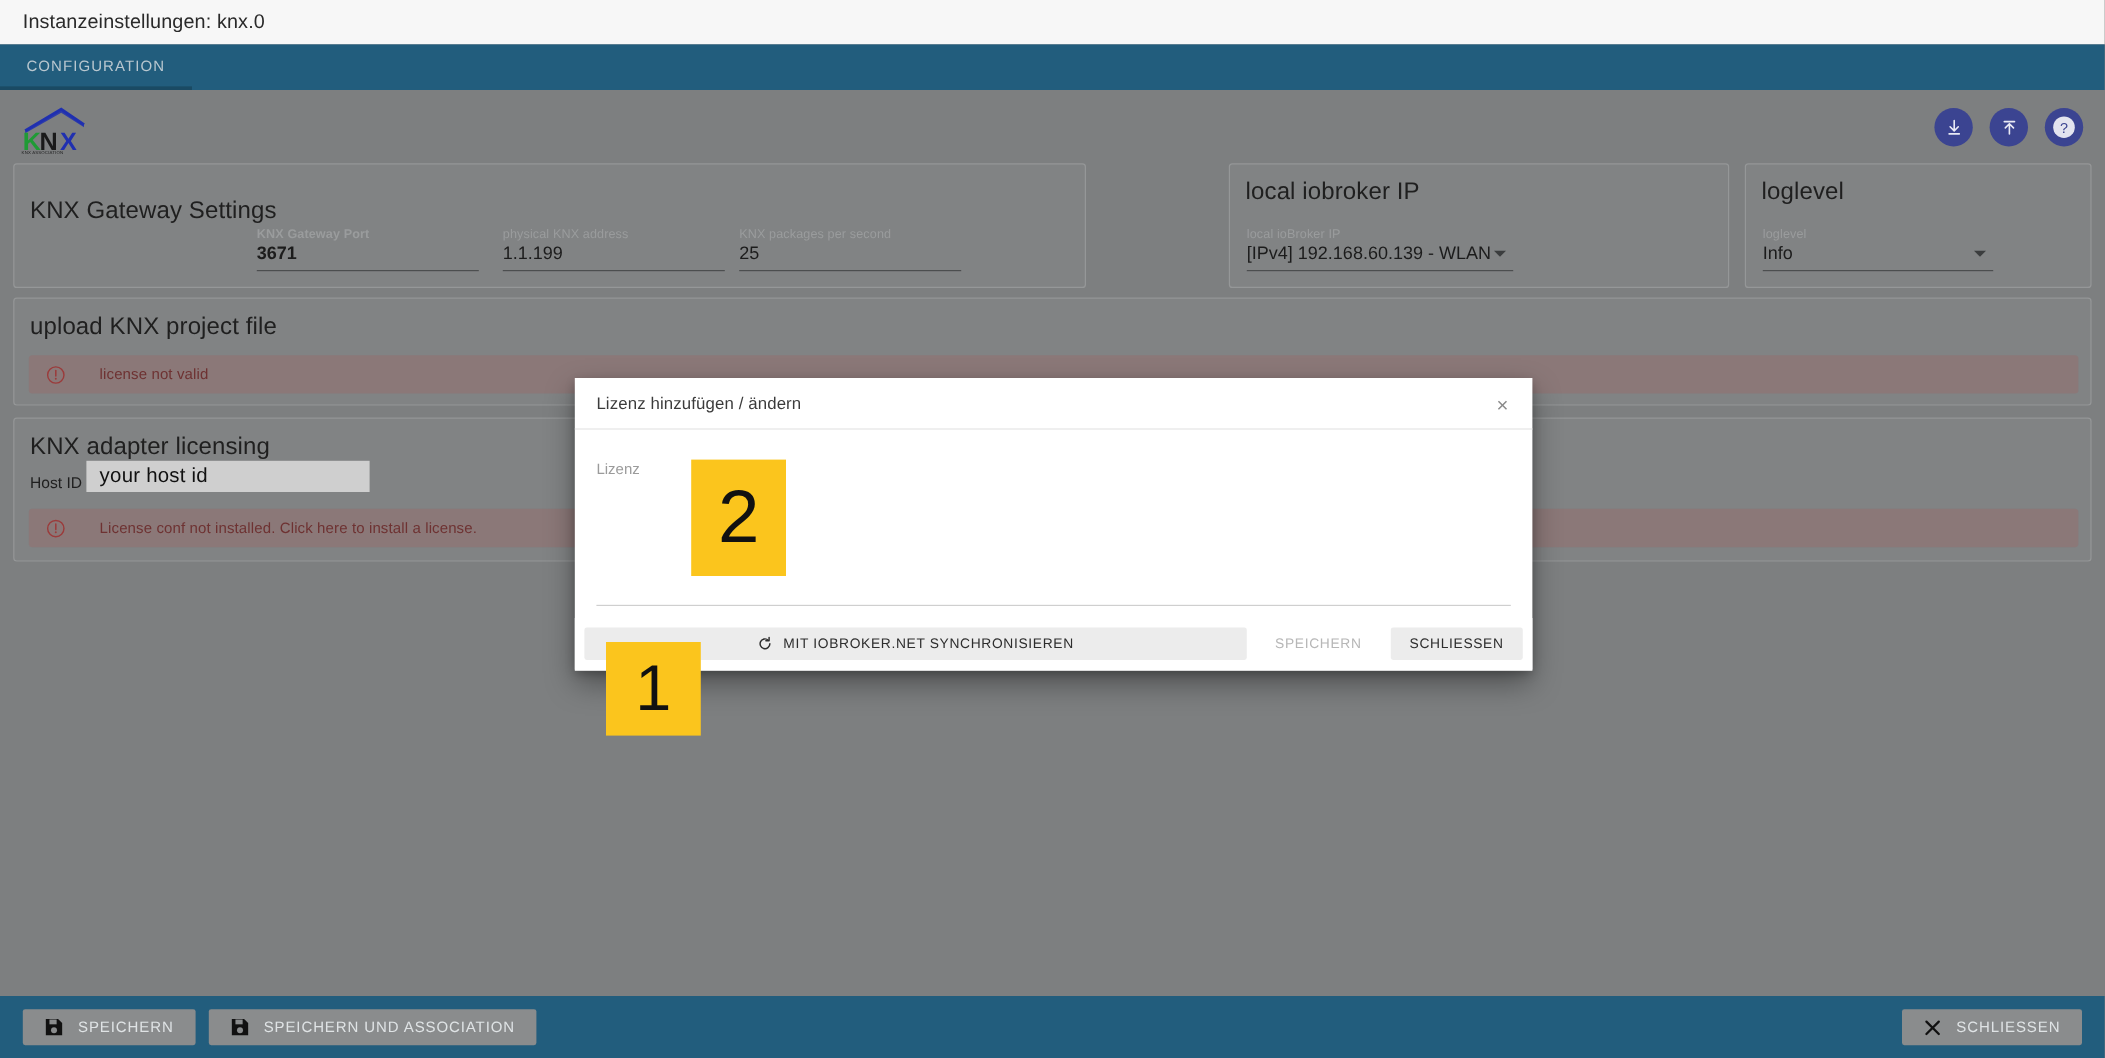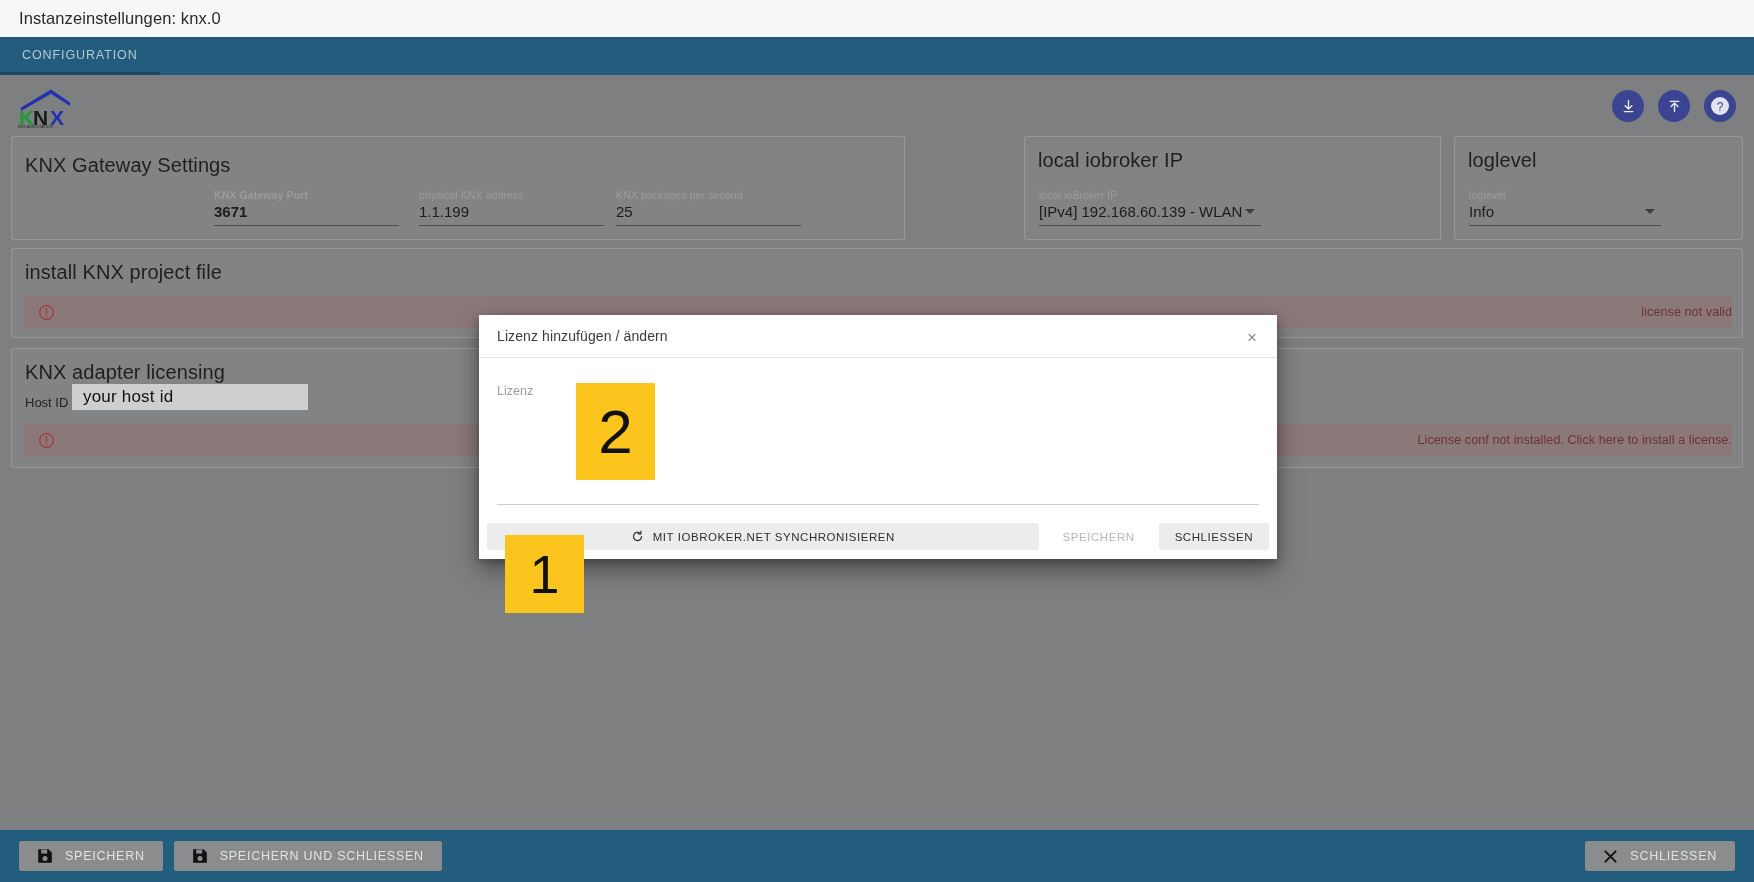--- a/index.html
+++ b/index.html
@@ -120,22 +120,21 @@
     border-top: 5px solid #3b3d3e;
   }
 
   
   .alert {
     position: absolute;
     background: rgba(211,47,47,0.13);
     border-radius: 3px;
     display: flex; align-items: center;
     padding-left: 14px;
-    gap: 0;
-    justify-content: space-between;
+    gap: 28px;
   }
   .alert-icon {
     width: 17px; height: 17px;
     flex: 0 0 17px;
   }
   .alert-text {
     font-size: 12.5px;
     color: #6e3232;
     letter-spacing: .1px;
   }
@@ -306,21 +305,21 @@
       </div>
       <div class="circ-btn help">
         <svg width="22" height="22" viewBox="0 0 22 22">
           <circle cx="11" cy="11" r="9" fill="#e3e4ef"></circle>
           <text x="11" y="15.5" text-anchor="middle" font-family="Liberation Sans, sans-serif" font-size="12" fill="#3b4491">?</text>
         </svg>
       </div>
     </div>
 
     <div class="panel" style="left:11px; top:61px; width:894px; height:104px;">
-      <div class="panel-title" style="position:absolute; left:13px; top:17px;">KNX Gateway Settings</div>
+      <div class="panel-title" style="position:absolute; left:13px; top:28px;">KNX Gateway Settings</div>
 
 
       <div class="field" style="left:202px; top:52px; width:185px;font-weight:bold;">
         <div class="field-label">KNX Gateway Port</div>
         <div class="field-value">3671</div>
         <div class="field-underline"></div>
       </div>
 
       <div class="field" style="left:407px; top:52px; width:185px;">
         <div class="field-label">physical KNX address</div>
@@ -349,21 +348,21 @@
       <div class="panel-title" style="position:absolute; left:13px; top:12px;">loglevel</div>
       <div class="field" style="left:14px; top:52px; width:192px;">
         <div class="field-label">loglevel</div>
         <div class="field-value">Info</div>
         <div class="field-underline"></div>
         <div class="field-caret"></div>
       </div>
     </div>
 
     <div class="panel" style="left:11px; top:173px; width:1732px; height:90px;">
-      <div class="panel-title" style="position:absolute; left:13px; top:12px;">install KNX project file</div>
+      <div class="panel-title" style="position:absolute; left:13px; top:12px;">upload KNX project file</div>
       <div class="alert" style="left:12px; top:47px; width:1708px; height:32px;">
         <svg class="alert-icon" viewBox="0 0 20 20">
           <circle cx="10" cy="10" r="8" fill="none" stroke="#9b3b3b" stroke-width="1.4"></circle>
           <path d="M10 5.6 L10 11" stroke="#9b3b3b" stroke-width="1.5" stroke-linecap="round"></path>
           <circle cx="10" cy="13.6" r="0.95" fill="#9b3b3b"></circle>
         </svg>
         <span class="alert-text">license not valid</span>
       </div>
     </div>
 
@@ -425,21 +424,21 @@
       <span>SPEICHERN</span>
     </button>
     <button class="bbtn" style="margin-left:11px;">
       <span class="glyph">
         <svg width="16" height="16" viewBox="0 0 16 16">
           <path d="M1.2 1.2 H11.4 L14.8 4.6 V14.8 H1.2 Z" fill="#111"></path>
           <rect x="4.2" y="1.6" width="6" height="4" fill="#8a8c8d"></rect>
           <circle cx="8" cy="10.6" r="2.5" fill="#8a8c8d"></circle>
         </svg>
       </span>
-      <span>SPEICHERN UND SCHLIESSEN</span>
+      <span>SPEICHERN UND ASSOCIATION</span>
     </button>
     <button class="bbtn" style="position:absolute; right:19px;">
       <span class="glyph">
         <svg width="15" height="15" viewBox="0 0 16 16">
           <path d="M2.5 2.5 L13.5 13.5 M13.5 2.5 L2.5 13.5" stroke="#111" stroke-width="2" stroke-linecap="round"></path>
         </svg>
       </span>
       <span>SCHLIESSEN</span>
     </button>
   </div>

